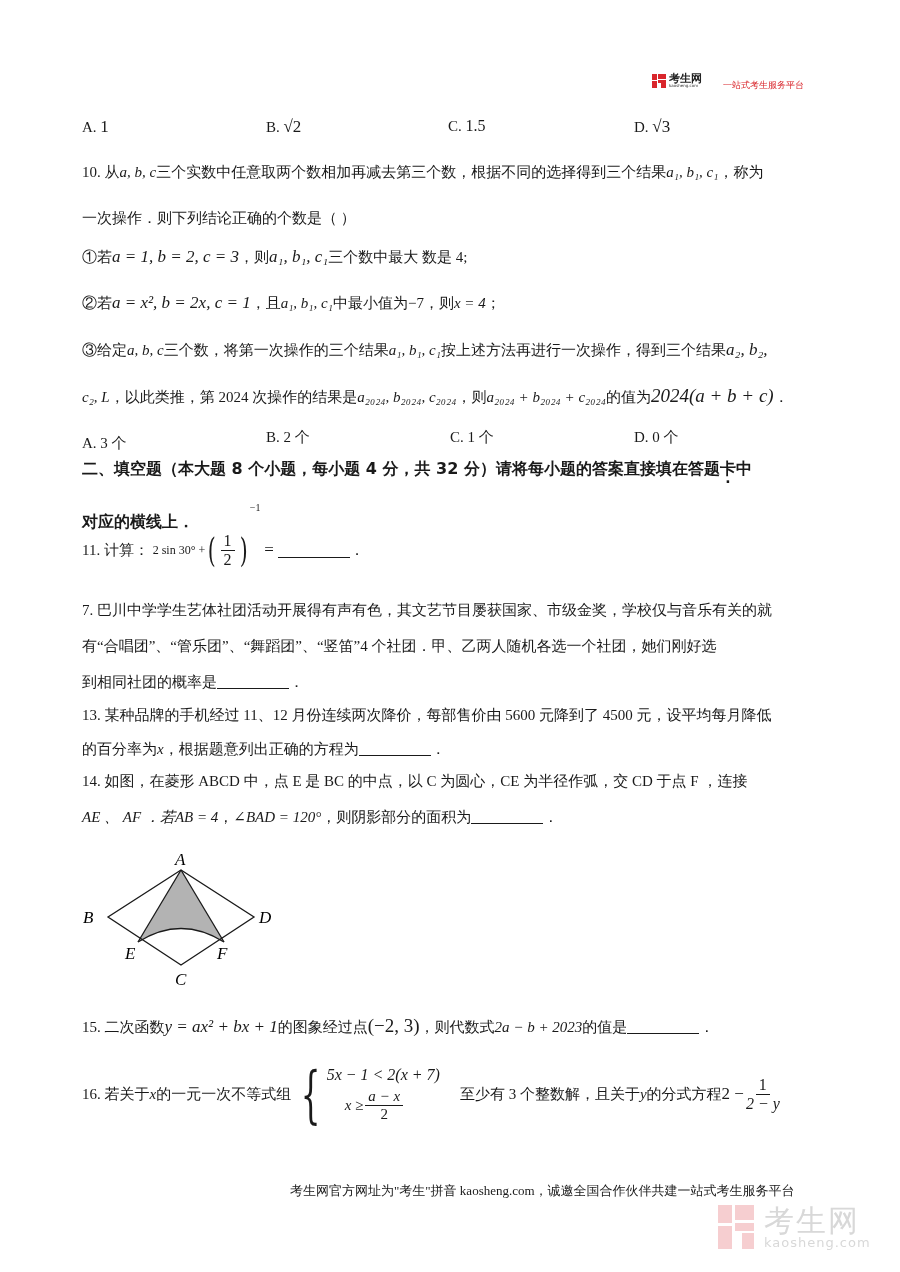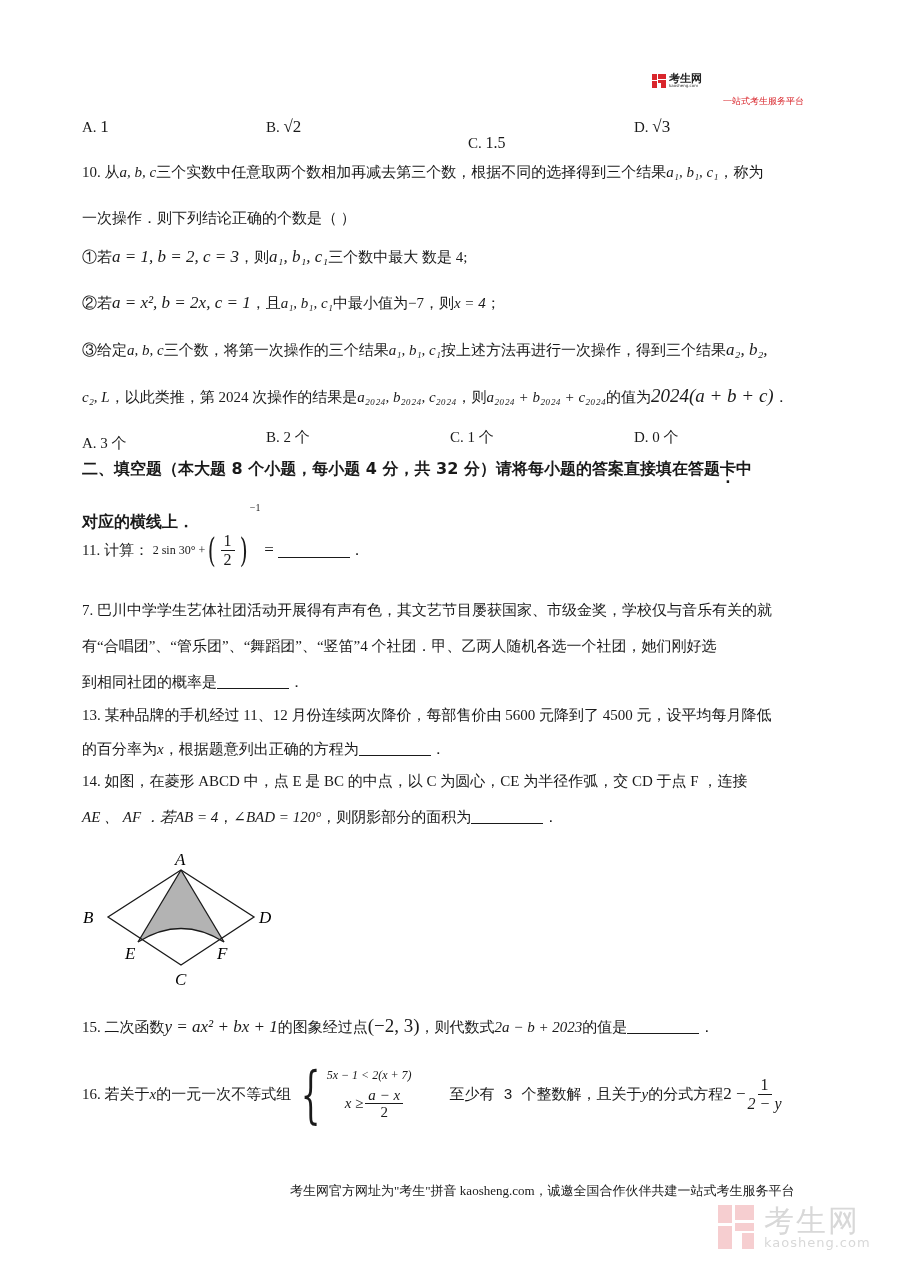--- a/index.html
+++ b/index.html
@@ -15,21 +15,21 @@
     sup { font-size: 10px; vertical-align: 7px; }
     .blank { display: inline-block; border-bottom: 1px solid #1a1a1a; width: 72px; height: 14px; vertical-align: -2px; }
     .bold { font-weight: bold; font-family: "DejaVu Sans", sans-serif; }
     
     .logo { position: absolute; left: 652px; top: 73px; display: flex; align-items: center; }
     .logo-mark { width: 14px; height: 14px; position: relative; margin-right: 3px; }
     .logo-mark span { position: absolute; background: #d9262c; }
     .logo-text { display: flex; flex-direction: column; line-height: 1; }
     .logo-cn { font-family: "DejaVu Sans", sans-serif; font-size: 11px; color: #222; font-weight: bold; }
     .logo-en { font-family: "DejaVu Sans", sans-serif; font-size: 4px; color: #333; }
-    .slogan { position: absolute; left: 723px; top: 79px; font-family: "DejaVu Sans", sans-serif; font-size: 9px; color: #d9262c; margin-top: 16px; }
+    .slogan { position: absolute; left: 723px; top: 79px; font-family: "DejaVu Sans", sans-serif; font-size: 9px; color: #d9262c; }
     .opt { position: absolute; font-size: 15px; }
     .frac { display: inline-flex; flex-direction: column; align-items: center; vertical-align: middle; line-height: 1.1; margin: 0 2px; }
     .frac .num { border-bottom: 1px solid #1a1a1a; padding: 0 3px; }
     .bigparen { font-size: 34px; font-weight: 100; vertical-align: middle; font-family: "DejaVu Serif", serif; transform: scaleX(0.6); display: inline-block; }
     .dot-em { position: relative; }
     .dot-em::after { content: "·"; position: absolute; left: 50%; bottom: -12px; transform: translateX(-50%); font-size: 14px; }
     .footer { position: absolute; left: 290px; top: 1182px; font-size: 13px; white-space: nowrap; }
     .wm { position: absolute; left: 718px; top: 1205px; display: flex; align-items: center; opacity: 0.9; }
     .wm-mark { width: 36px; height: 44px; position: relative; margin-right: 10px; }
     .wm-mark span { position: absolute; background: #f6c9cb; }
@@ -55,21 +55,21 @@
   </div>
 </div>
 <div class="slogan">一站式考生服务平台</div>
 
 <div class="opt" style="left:82px;top:117px;">
   <span>A.</span>&nbsp;<span style="font-size:17px">1</span>
 </div>
 <div class="opt" style="left:266px;top:117px;">
   <span>B.</span>&nbsp;<span style="font-size:17px">√2</span>
 </div>
-<div class="opt" style="left:468px;top:117px;margin-top:17px;">
+<div class="opt" style="left:448px;top:117px;">
   <span>C.</span>&nbsp;<span style="font-size:16px">1.5</span>
 </div>
 <div class="opt" style="left:634px;top:117px;">
   <span>D.</span>&nbsp;<span style="font-size:17px">√3</span>
 </div>
 
 <div class="line" style="top:163px;">
   <span>10.</span> <span>从</span><span class="math">a, b, c</span><span>三个实数中任意取两个数相加再减去第三个数，根据不同的选择得到三个结果</span><span class="math">a₁, b₁, c₁</span><span>，称为</span>
 </div>
 <div class="line" style="top:209px;">
@@ -147,30 +147,30 @@
 </svg>
 
 <div class="line" style="top:1015px;">
   <span>15.</span> <span>二次函数</span><span class="math" style="font-size:17px">y = ax² + bx + 1</span><span>的图象经过点</span><span class="math rm" style="font-size:19px">(−2, 3)</span><span>，则代数式</span><span class="math">2a − b + 2023</span><span>的值是</span><span class="blank"></span><span>．</span>
 </div>
 
 <div class="line" style="top:1058px;display:flex;align-items:center;height:72px;">
   <span>16.</span>&nbsp;<span>若关于</span><span class="math">x</span><span>的一元一次不等式组</span>
   <span class="brace">{</span>
   <span style="display:inline-flex;flex-direction:column;margin-left:-4px;">
-    <span class="math" style="font-size:12px;margin-bottom:4px;">5x − 1 &lt; 2(x + 7)</span>
+    <span class="math" style="font-size:16px;margin-bottom:4px;">5x − 1 &lt; 2(x + 7)</span>
     <span style="display:inline-flex;align-items:center;margin-left:18px;">
       <span class="math">x ≥</span>
       <span class="frac math">
           <span class="num">a − x</span>
           <span class="rm">2</span>
         </span>
     </span>
   </span>
-  <span style="margin-left:38px;font-family:Liberation Mono, monospace;">至少有 3 个整数解，且关于</span><span class="math">y</span><span>的分式方程</span>
+  <span style="margin-left:20px;">至少有 3 个整数解，且关于</span><span class="math">y</span><span>的分式方程</span>
   <span class="math rm" style="font-size:17px">2 −</span>
   <span class="frac math" style="font-size:16px;">
       <span class="num rm">1</span>
       <span>2 − y</span>
     </span>
 </div>
 
 <div class="footer">考生网官方网址为"考生"拼音 kaosheng.com，诚邀全国合作伙伴共建一站式考生服务平台</div>
 
 <div class="wm">

